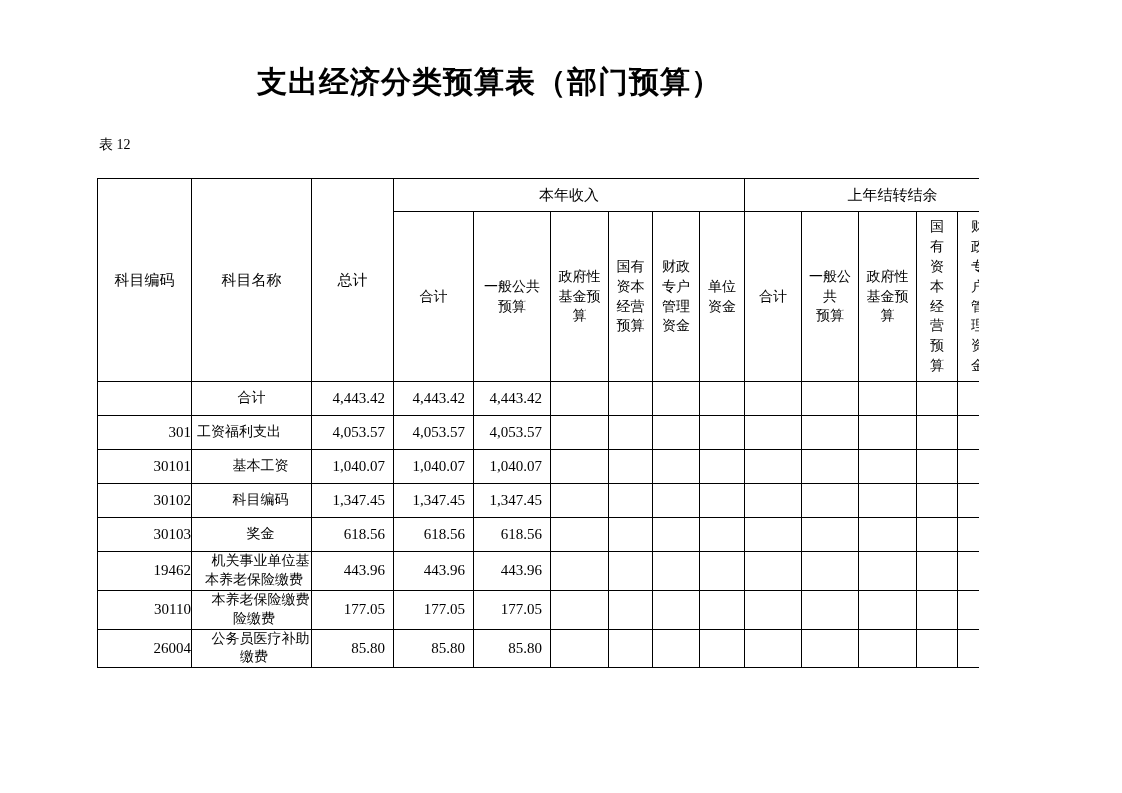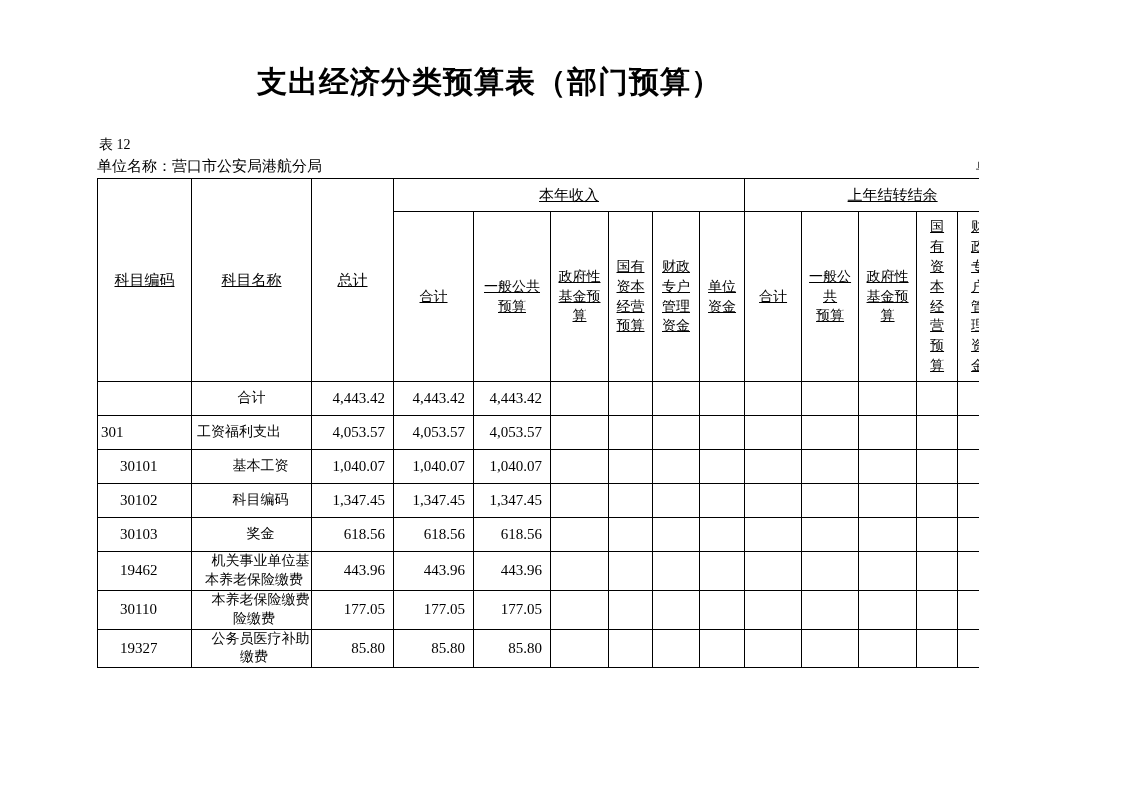--- a/index.html
+++ b/index.html
@@ -51,25 +51,24 @@
     font-weight: normal;
   }
   thead tr.spanner { height: 33px; }
   thead tr.subs    { height: 170px; }
   .budget th {
     text-align: center;
     vertical-align: middle;
     white-space: pre-line;
     font-size: 15px;
     line-height: 1.4;
-    text-decoration: underline;
   }
   thead tr.subs th { font-size: 14px; line-height: 1.42; }
   tbody td { height: 34px; vertical-align: middle; font-size: 15px; }
-  td.code { text-align: left; padding-left: 3px; }
+  td.code { text-align: right; padding-left: 3px; }
   tr.lvl2 td.code { padding-left: 22px; }
   td.name {
     white-space: pre;
     line-height: 1.35;
     font-size: 14px;
     padding-left: 5px;
     text-align: left;
   }
   tr.lvl0 td.name { text-align: center; padding-left: 0; }
   tr.lvl2 td.name { text-indent: 13px; text-align: center; }
@@ -84,24 +83,20 @@
 </style>
 </head>
 <body>
 
 <div class="page">
 
   <h1 class="title">支出经济分类预算表（部门预算）</h1>
 
   <div class="tbl-label">表 12</div>
 
-  <div class="meta-row">
-    <span>单位名称：营口市公安局港航分局</span>
-    <span>单位:万元</span>
-  </div>
 
   <table class="budget">
     <colgroup>
       <col style="width:94px">
         <col style="width:120px">
         <col style="width:82px">
       <col style="width:80px">
         <col style="width:77px">
         <col style="width:58px">
       <col style="width:44px">
@@ -284,21 +279,21 @@
           <td class="num"></td>
           <td class="num"></td>
           <td class="num"></td>
           <td class="num"></td>
           <td class="num"></td>
           <td class="num"></td>
           <td class="num"></td>
           <td class="num"></td>
         </tr>
         <tr class="lvl2">
-          <td class="code">19327</td>
+          <td class="code">26004</td>
           <td class="name">公务员医疗补助
 缴费</td>
           <td class="num">85.80</td>
           <td class="num">85.80</td>
           <td class="num">85.80</td>
           <td class="num"></td>
           <td class="num"></td>
           <td class="num"></td>
           <td class="num"></td>
           <td class="num"></td>

